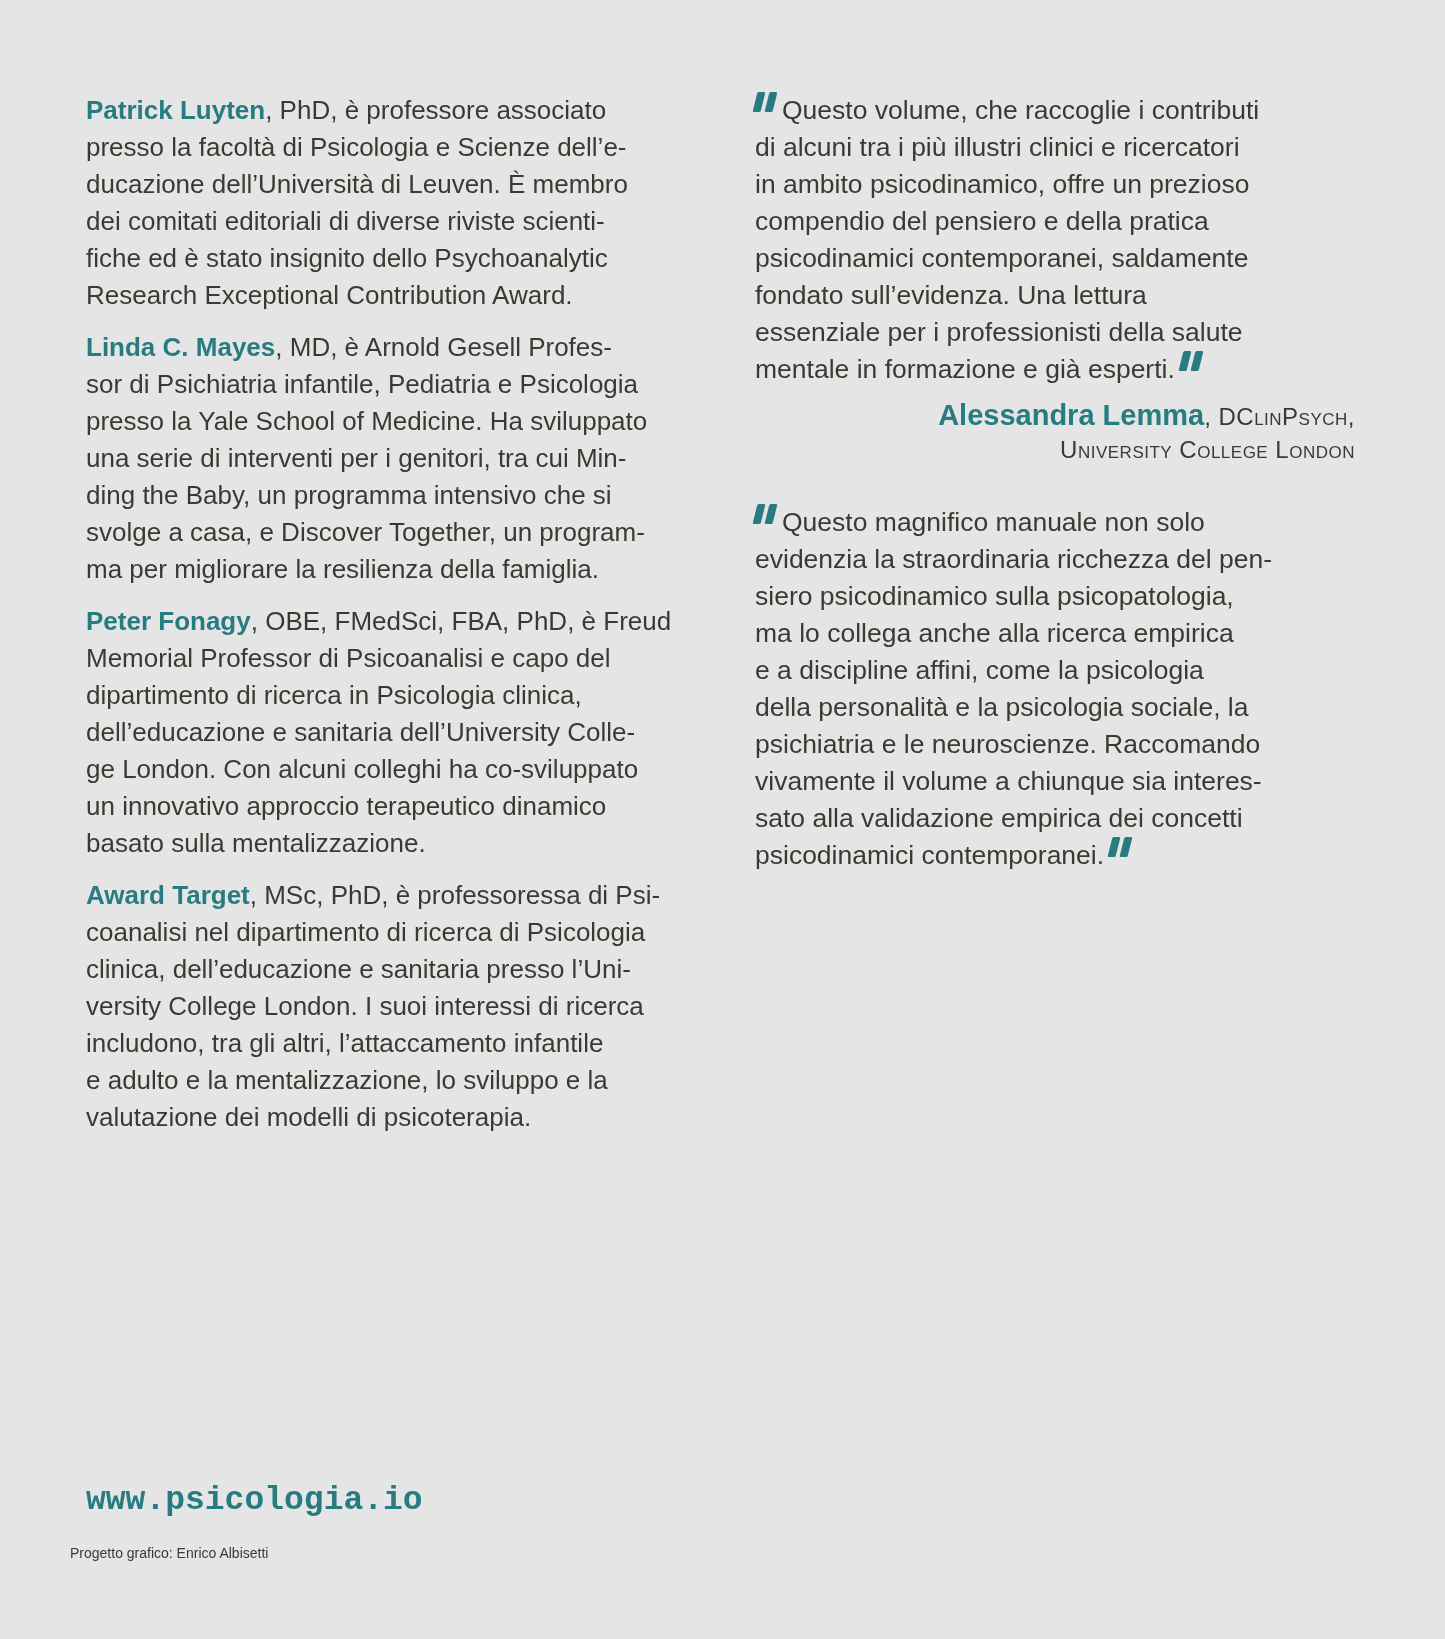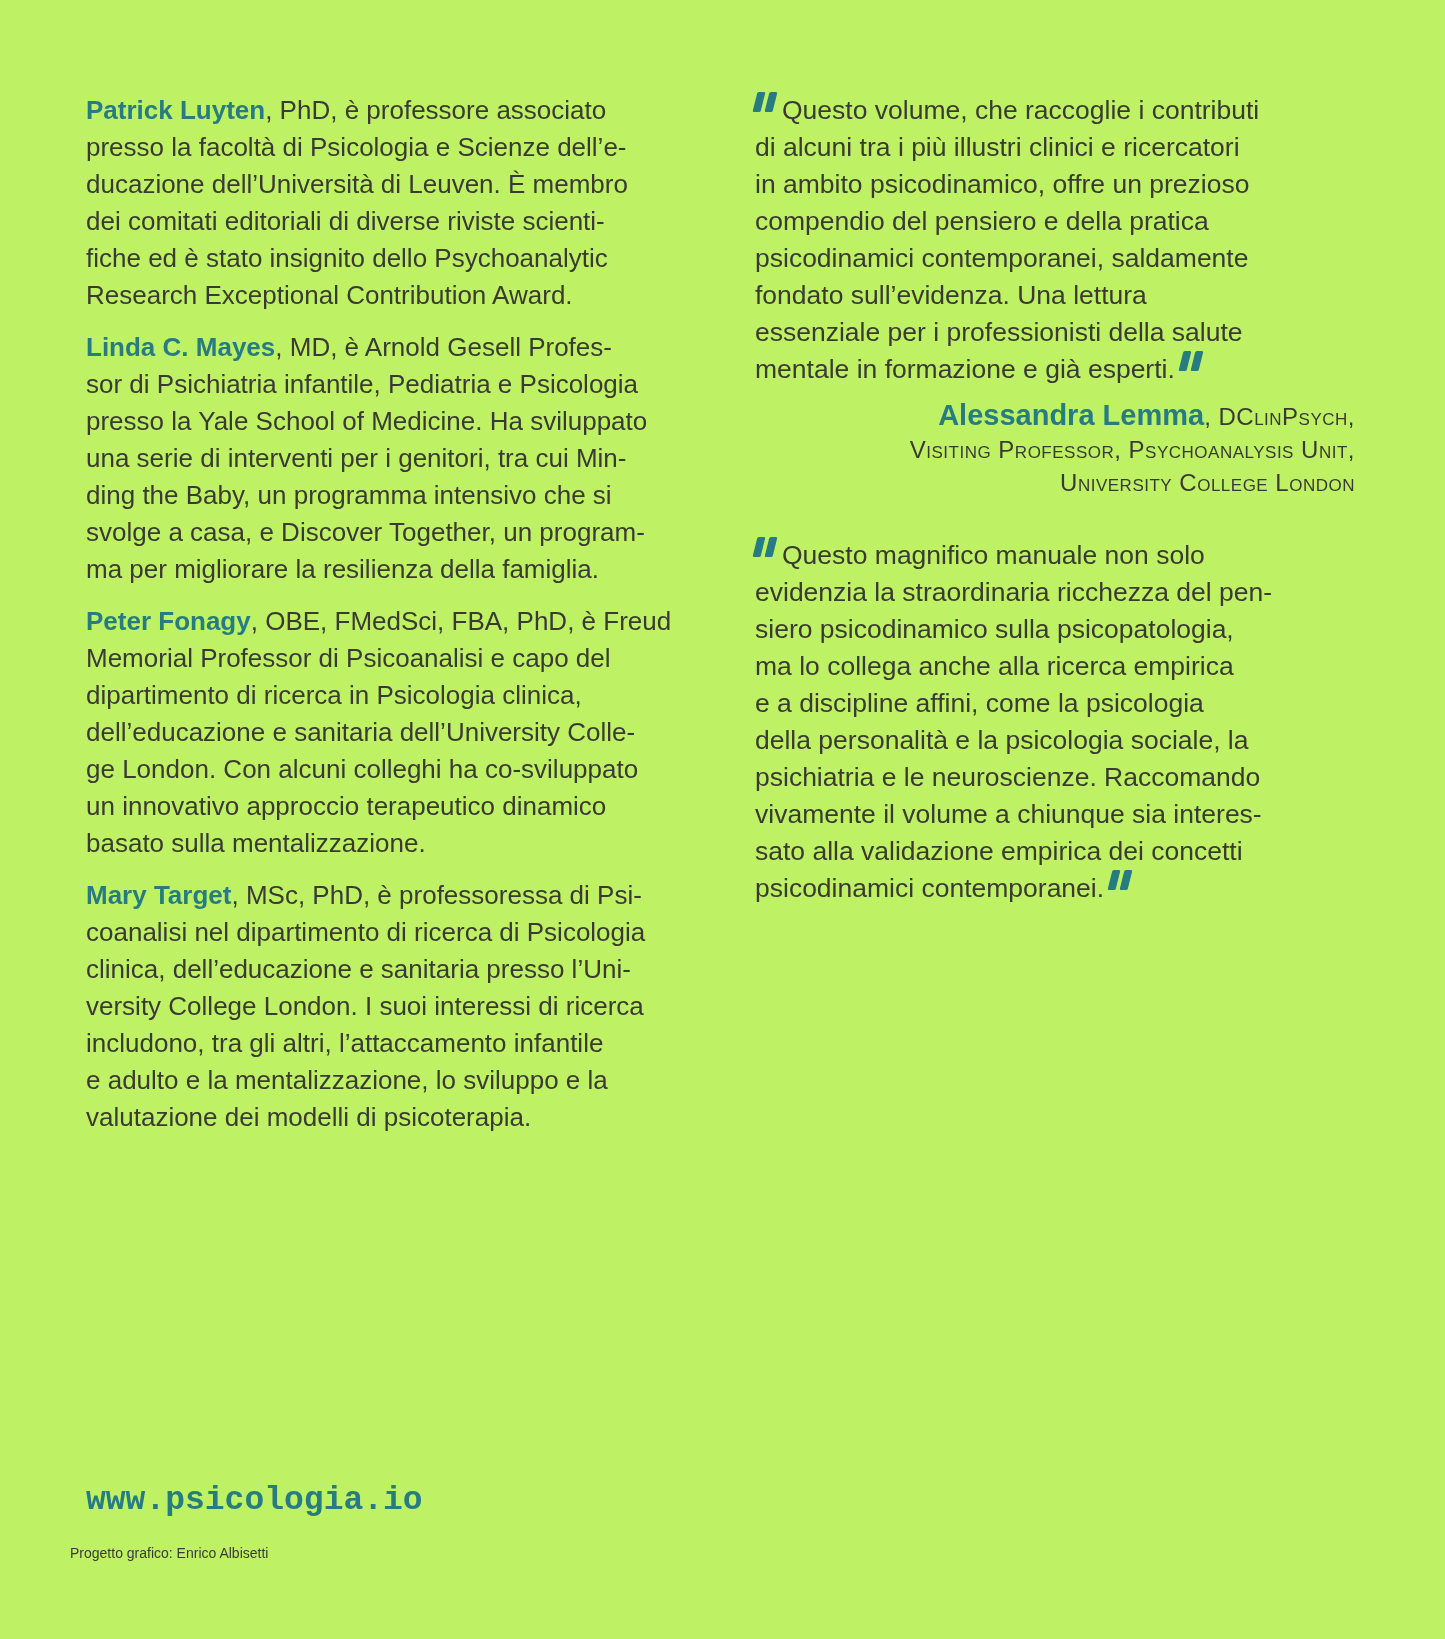--- a/index.html
+++ b/index.html
@@ -1,20 +1,20 @@
 <!DOCTYPE html>
 <html><head>
 <meta charset="utf-8">
 <style>
   html, body { margin: 0; padding: 0; }
   .page {
     position: relative;
     width: 1445px;
     height: 1639px;
-    background: #bef264;
+    background: #e5e5e5;
     font-family: "Liberation Sans", sans-serif;
     color: #3B3A32;
     overflow: hidden;
   }
 
   
   .col-left {
     position: absolute;
     left: 86px;
     top: 92px;
@@ -118,21 +118,21 @@
 ma per migliorare la resilienza della famiglia.</span></p>
 
     <p class="bio"><span class="author-name">Peter Fonagy</span><span class="bio-text">, OBE, FMedSci, FBA, PhD, è Freud
 Memorial Professor di Psicoanalisi e capo del
 dipartimento di ricerca in Psicologia clinica,
 dell’educazione e sanitaria dell’University Colle-
 ge London. Con alcuni colleghi ha co-sviluppato
 un innovativo approccio terapeutico dinamico
 basato sulla mentalizzazione.</span></p>
 
-    <p class="bio"><span class="author-name">Mary Target</span><span class="bio-text">, MSc, PhD, è professoressa di Psi-
+    <p class="bio"><span class="author-name">Award Target</span><span class="bio-text">, MSc, PhD, è professoressa di Psi-
 coanalisi nel dipartimento di ricerca di Psicologia
 clinica, dell’educazione e sanitaria presso l’Uni-
 versity College London. I suoi interessi di ricerca
 includono, tra gli altri, l’attaccamento infantile
 e adulto e la mentalizzazione, lo sviluppo e la
 valutazione dei modelli di psicoterapia.</span></p>
 
 
   </div>
 
@@ -142,21 +142,20 @@
 di alcuni tra i più illustri clinici e ricercatori
 in ambito psicodinamico, offre un prezioso
 compendio del pensiero e della pratica
 psicodinamici contemporanei, saldamente
 fondato sull’evidenza. Una lettura
 essenziale per i professionisti della salute
 mentale in formazione e già esperti.</span><span class="qmark close"><i class="qbar"></i><i class="qbar"></i></span></p>
 
     <div class="attribution">
       <div class="attr-line1"><span class="attr-name">Alessandra Lemma</span><span class="attr-sc">, DClinPsych,</span></div>
-      <div class="attr-line attr-sc">Visiting Professor, Psychoanalysis Unit,</div>
       <div class="attr-line attr-sc">University College London</div>
     </div>
 
     <p class="quote"><span class="qmark open"><i class="qbar"></i><i class="qbar"></i></span><span class="quote-body">Questo magnifico manuale non solo
 evidenzia la straordinaria ricchezza del pen-
 siero psicodinamico sulla psicopatologia,
 ma lo collega anche alla ricerca empirica
 e a discipline affini, come la psicologia
 della personalità e la psicologia sociale, la
 psichiatria e le neuroscienze. Raccomando

